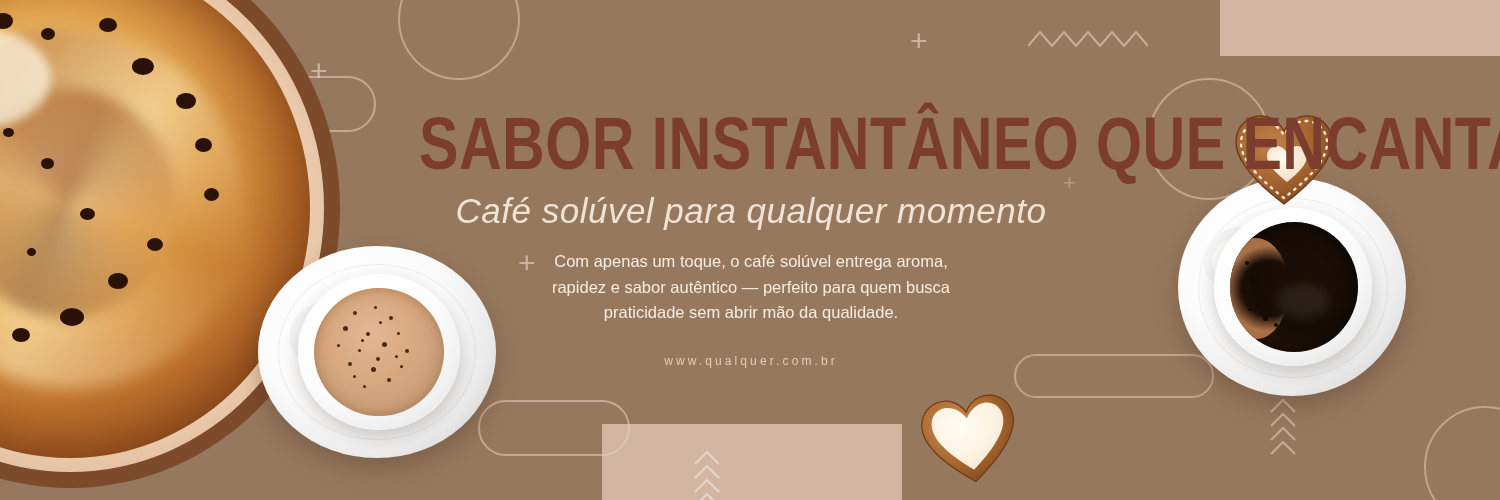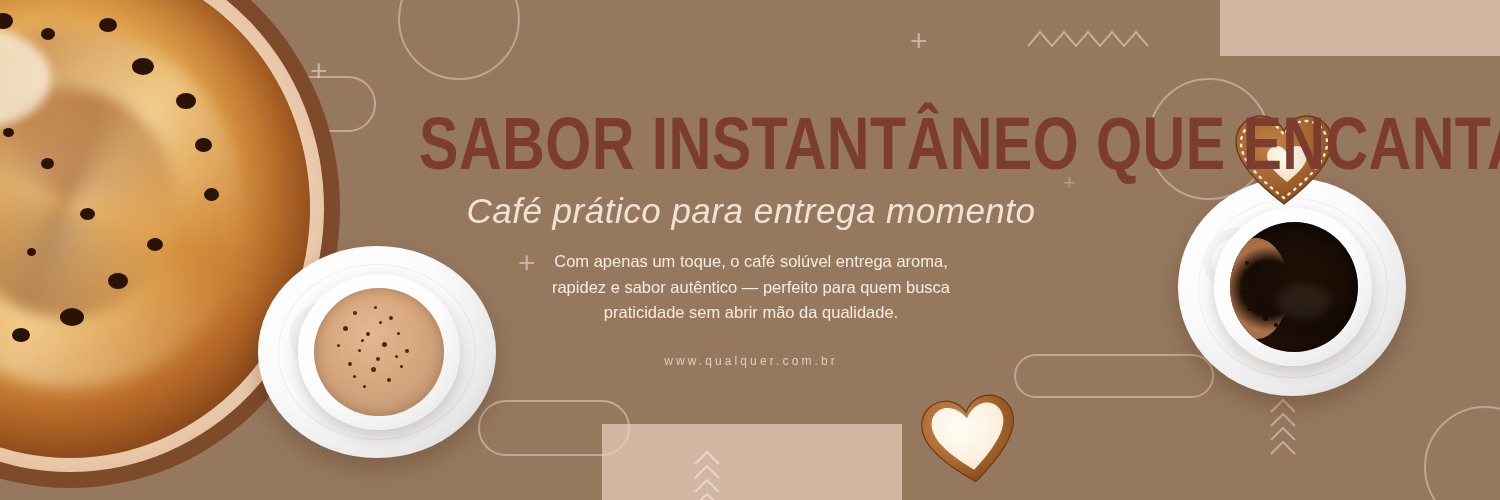--- a/index.html
+++ b/index.html
@@ -300,18 +300,18 @@
       </radialGradient>
     </defs>
     <g transform="rotate(-8 50 46)">
       <path d="M50 88 C17 63 4 44 4 29 C4 13 16 4 28 4 C38 4 46 10 50 18 C54 10 62 4 72 4 C84 4 96 13 96 29 C96 44 83 63 50 88 Z" fill="url(#ck2)" stroke="#703914" stroke-width="1.2"></path>
       <path d="M50 76 C24 55 14 40 14 28 C14 17 22 11 30 11 C38 11 45 16 50 24 C55 16 62 11 70 11 C78 11 86 17 86 28 C86 40 76 55 50 76 Z" fill="url(#cream2)"></path>
     </g>
   </svg>
 
   <div class="textblock">
     <h1 class="headline">SABOR INSTANTÂNEO QUE ENCANTA</h1>
-    <p class="subhead">Café prático para entrega momento</p>
+    <p class="subhead">Café solúvel para qualquer momento</p>
     <p class="body-copy">Com apenas um toque, o café solúvel entrega aroma, rapidez e sabor autêntico — perfeito para quem busca praticidade sem abrir mão da qualidade.</p>
     <p class="site">www.qualquer.com.br</p>
   </div>
 
 </div>
 
 </body></html>

